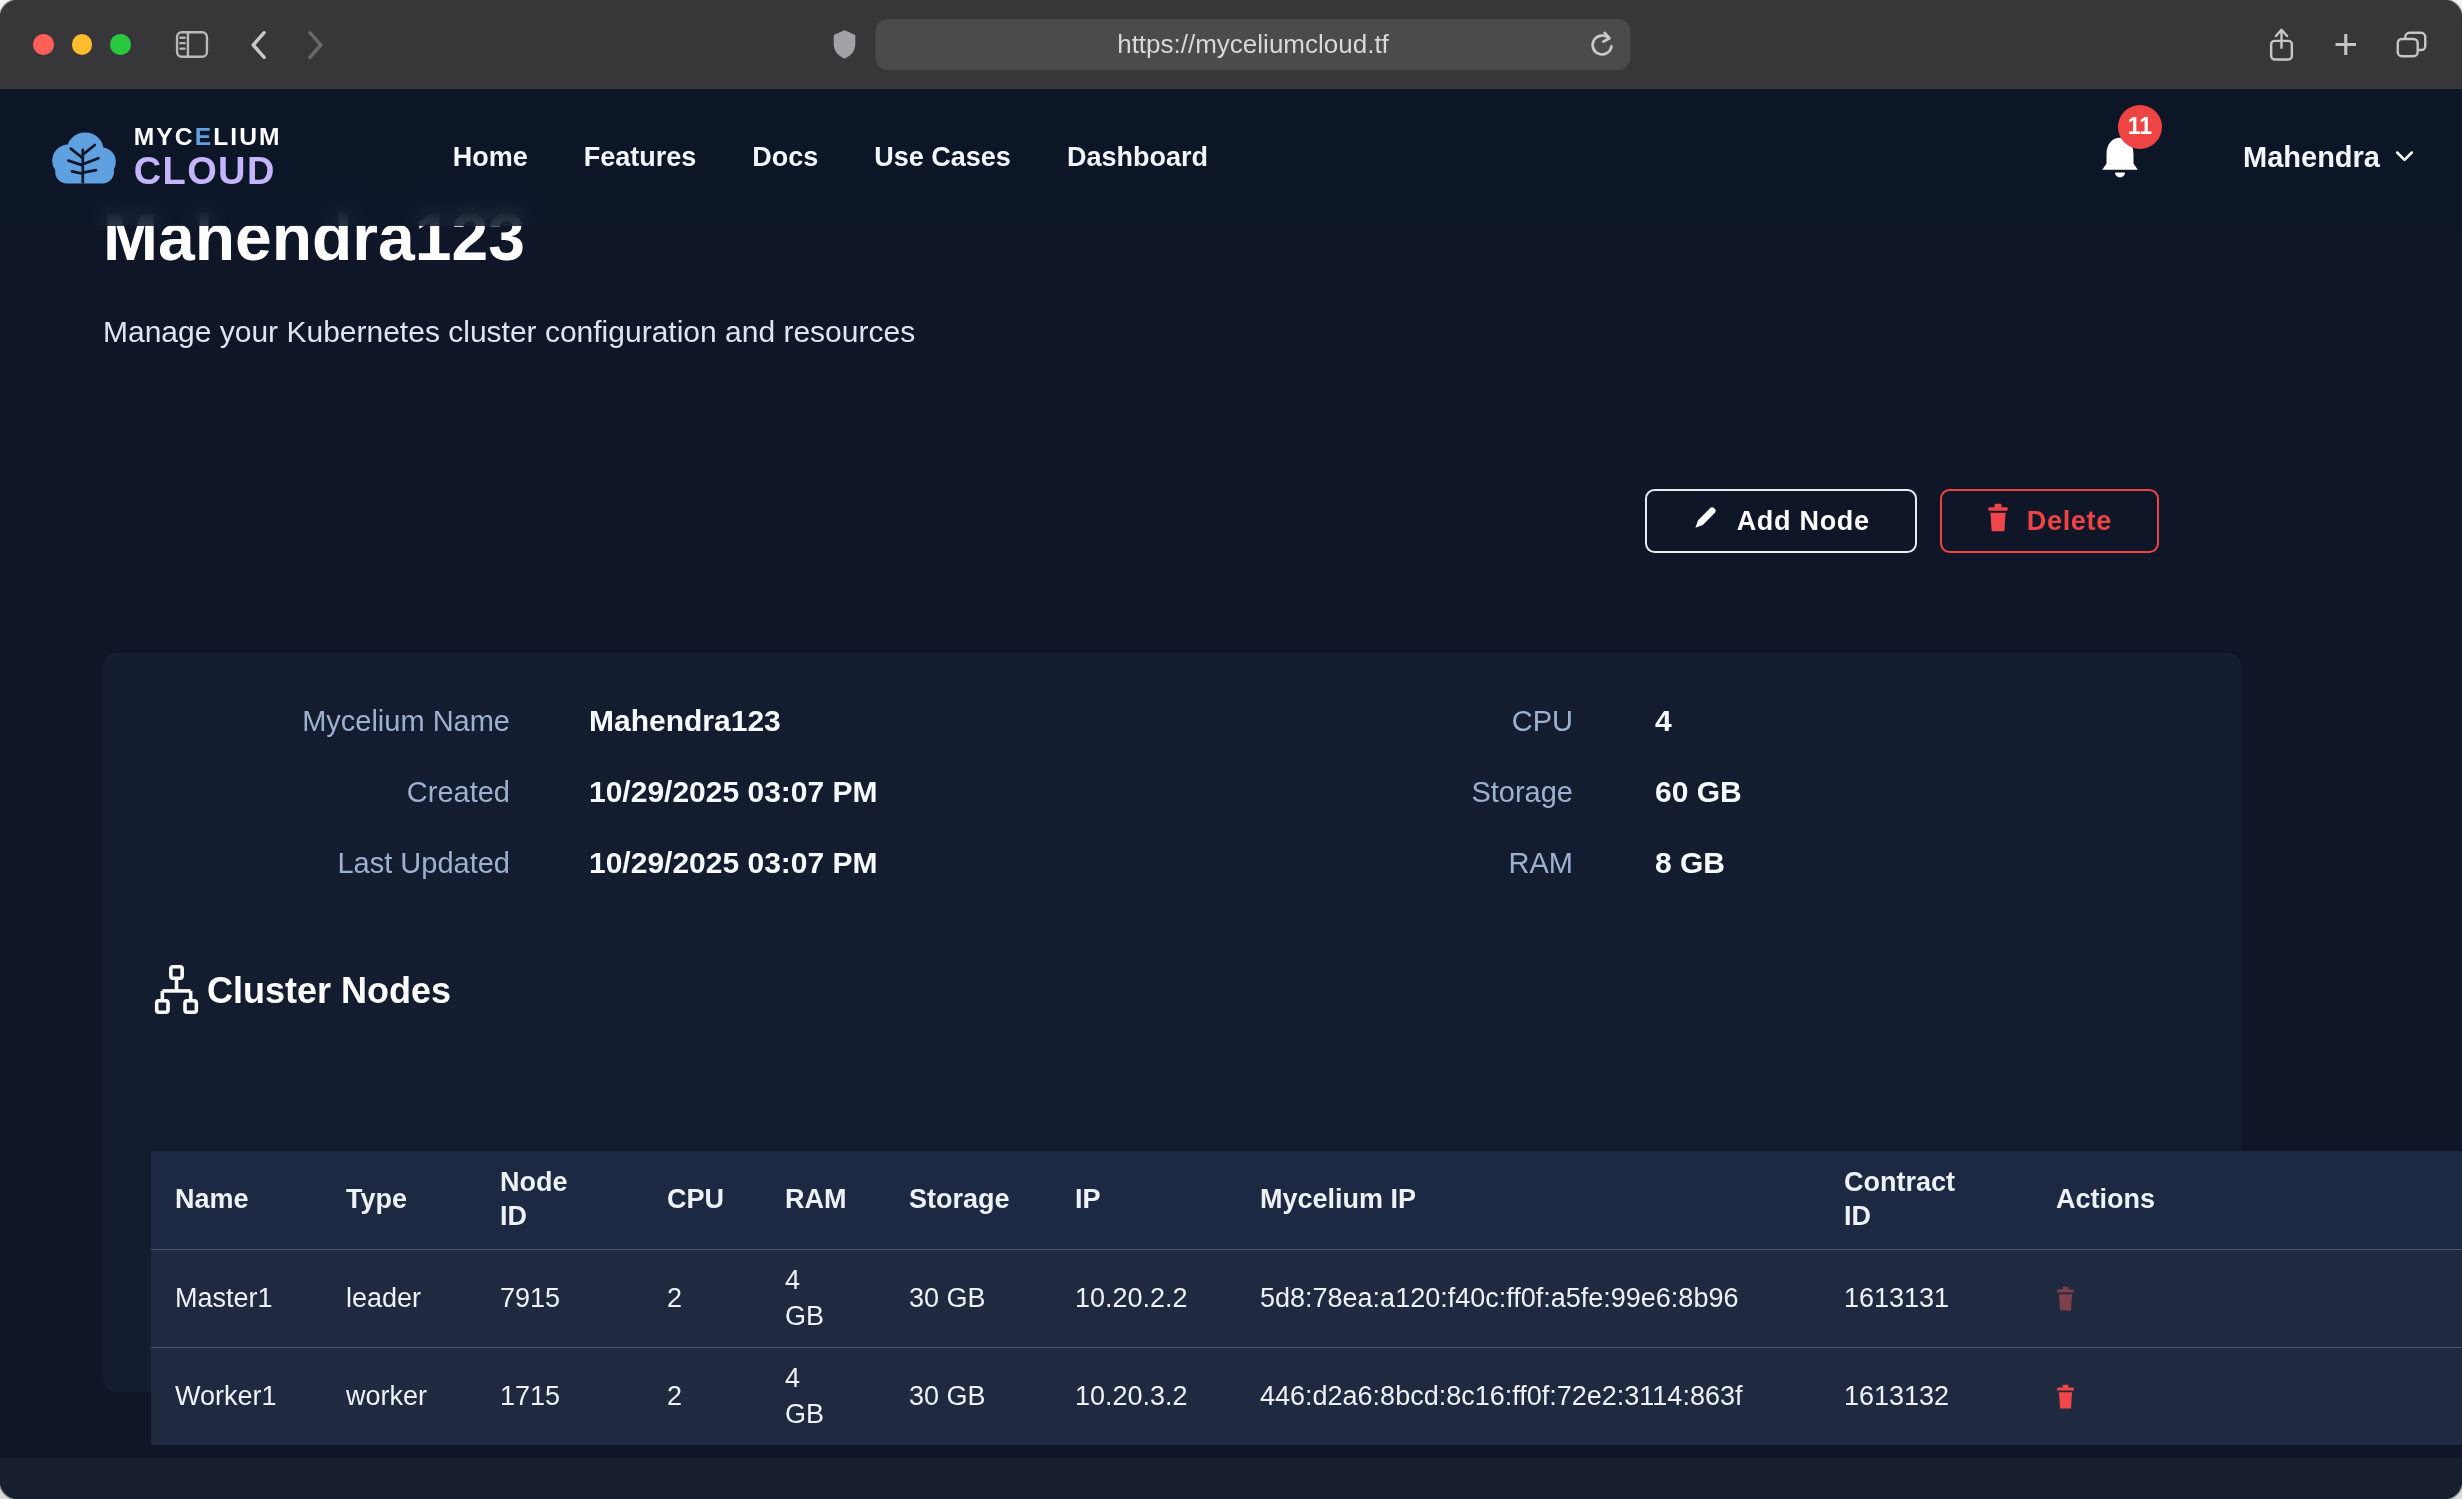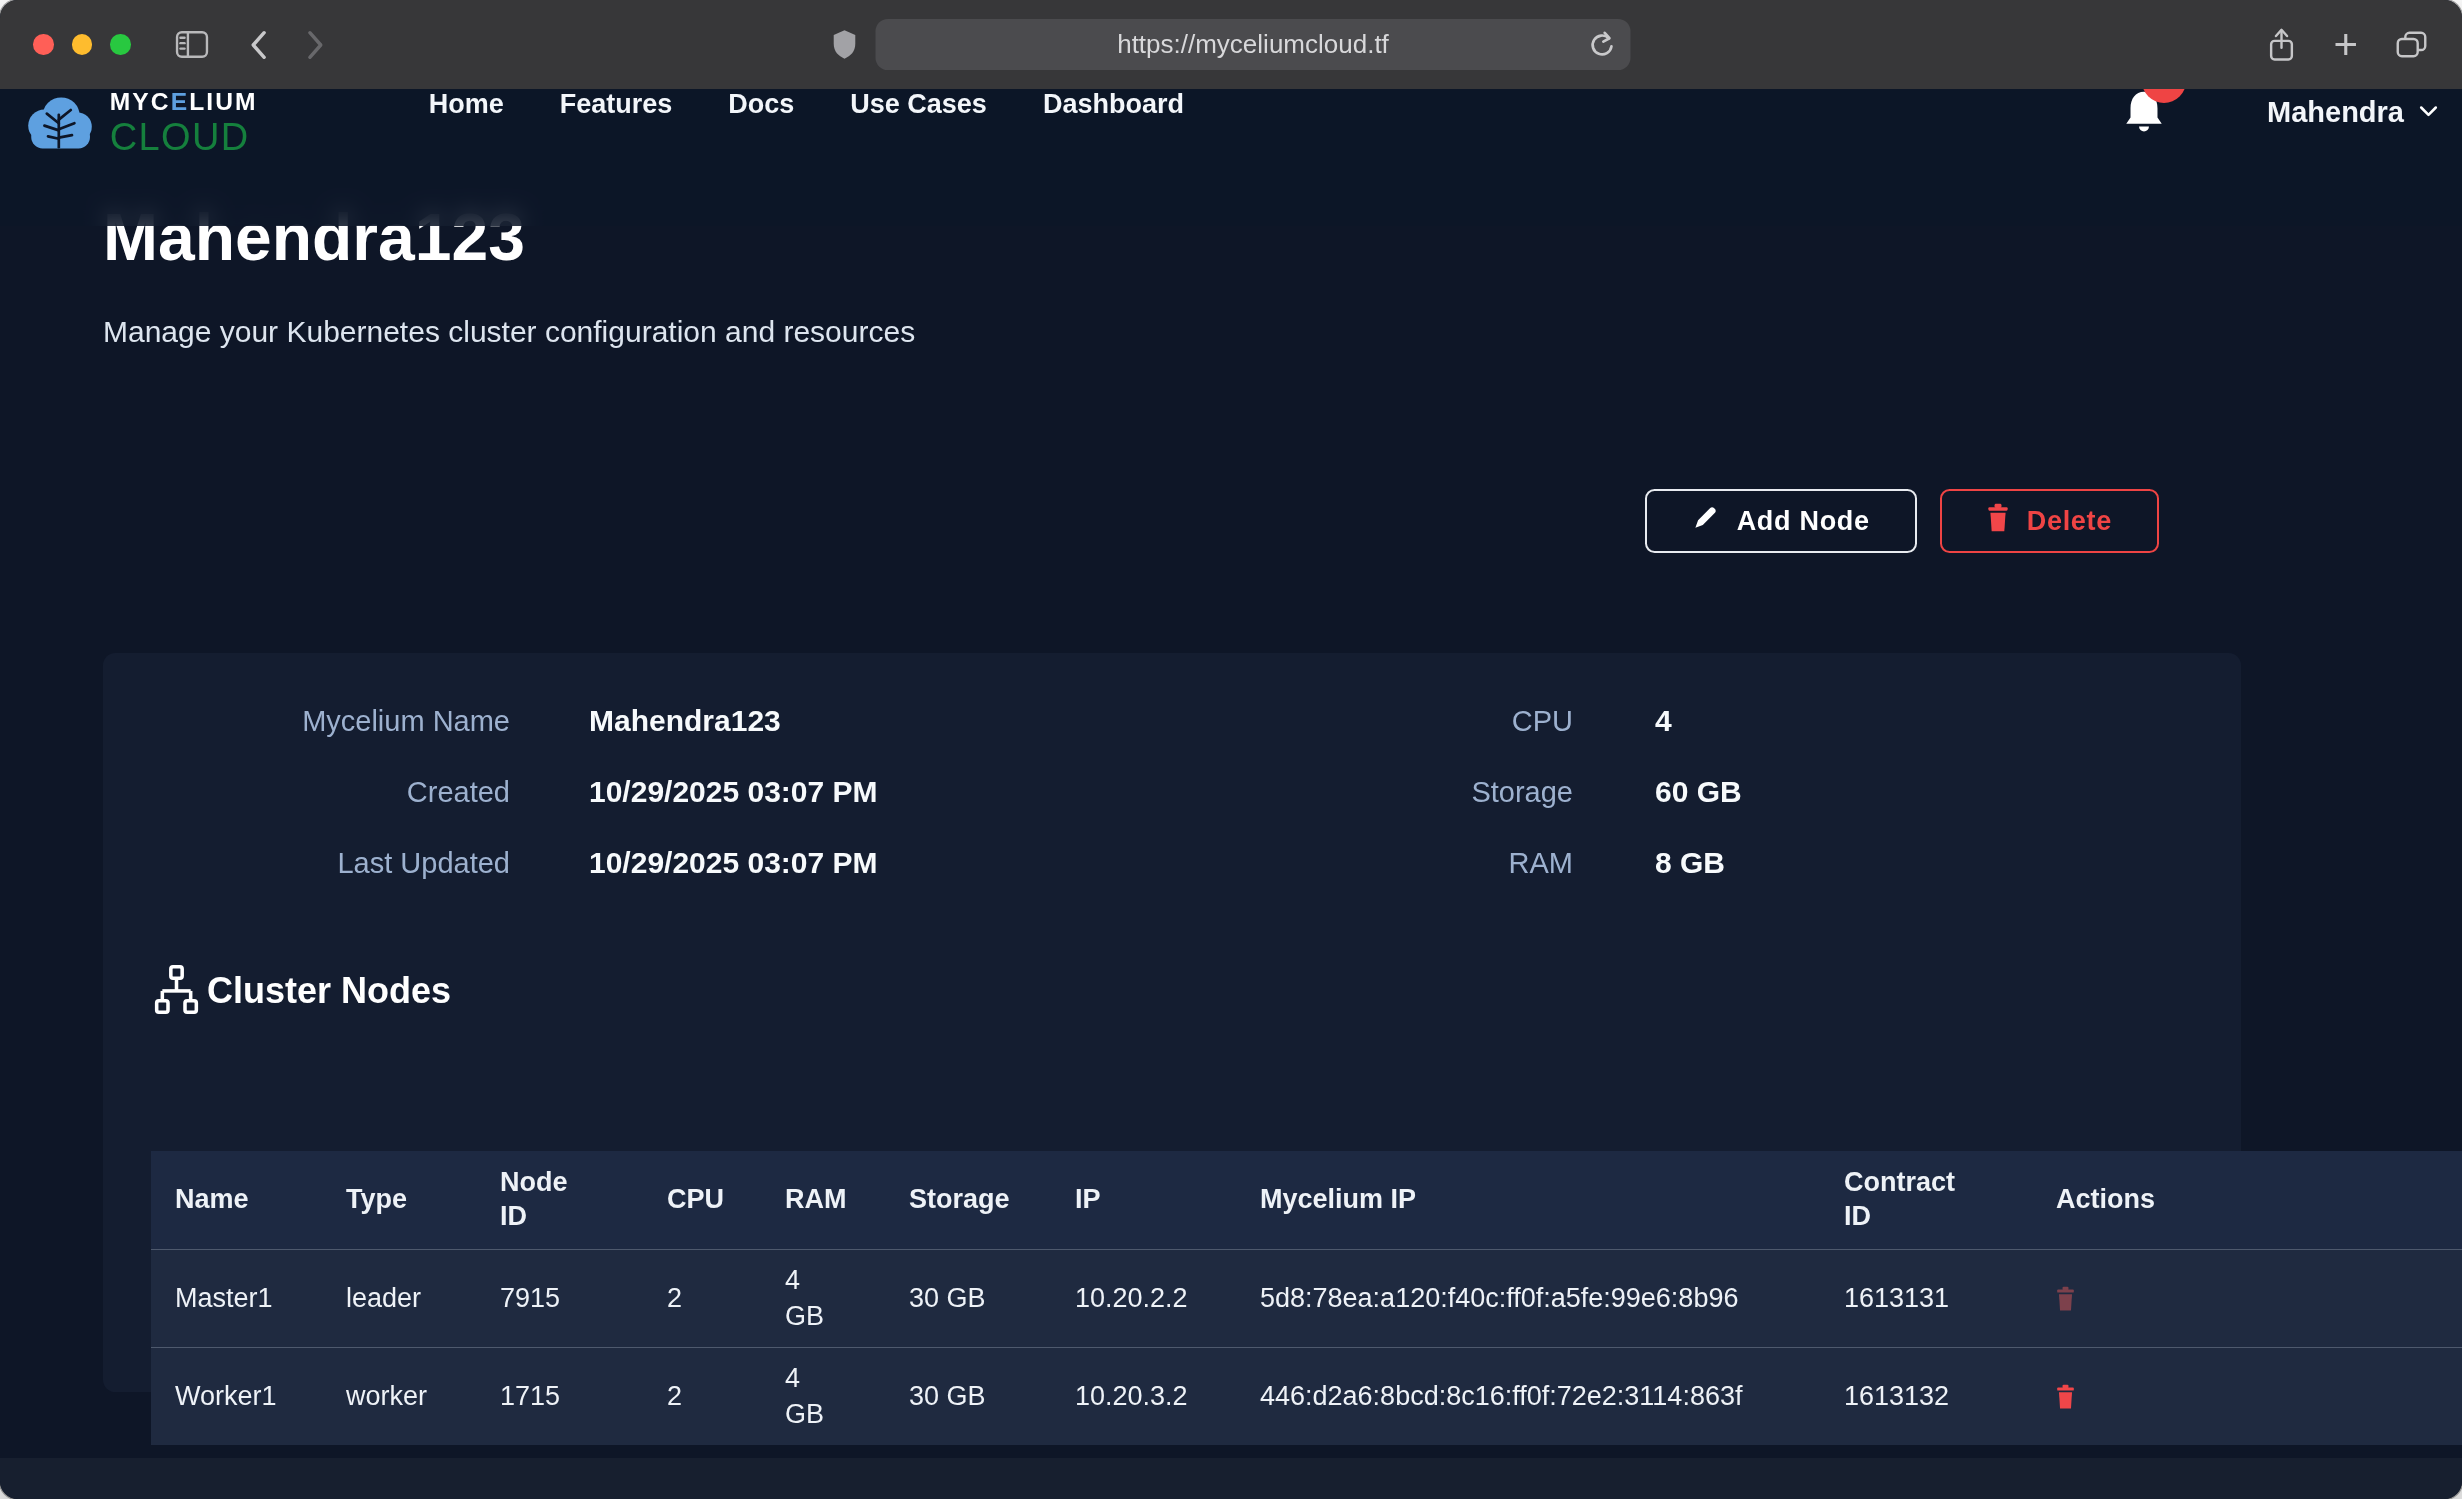--- a/index.html
+++ b/index.html
@@ -23,26 +23,26 @@
   .url-text{ font-size:26px; color:#d8d8da; }
   .reload{ position:absolute; right:15px; top:50%; transform:translateY(-50%); }
   .chrome-right{ position:absolute; right:34px; top:0; height:89px; display:flex; align-items:center; gap:37px; }
   .plus-glyph{ font-size:42px; color:#c6c6c8; line-height:1; font-weight:300; }
 
   
   .webpage{ position:relative; width:100%; height:1411px; background:#0e1627; overflow:hidden; }
 
   .site-nav{ position:absolute; left:0; right:0; top:0; height:137px; z-index:5;
              background:rgba(13,22,40,0.80); backdrop-filter:blur(11px); -webkit-backdrop-filter:blur(11px);
-             display:flex; align-items:flex-start; padding:0 24px; }
+             display:flex; align-items:center; padding:0 48px; }
   .logo{ display:flex; align-items:center; gap:13.7px; }
   .logo-text{ display:flex; flex-direction:column; line-height:1; }
   .logo-top{ font-size:24.6px; font-weight:800; letter-spacing:2.1px; color:#ffffff; }
   .logo-top .e-accent{ color:#5ea0e0; }
-  .logo-bottom{ font-size:38px; font-weight:400; letter-spacing:1.4px; color:#15803d; margin-top:2.7px; }
+  .logo-bottom{ font-size:38px; font-weight:700; letter-spacing:1.4px; color:#c4b5fd; margin-top:2.7px; }
   .nav-links{ display:flex; gap:56px; margin-left:171px; }
   .nav-link{ font-size:27px; font-weight:700; color:#f3f6fa; cursor:pointer; }
   .nav-right{ margin-left:auto; display:flex; align-items:center; }
   .bell-wrap{ position:relative; margin-right:103px; }
   .badge{ position:absolute; top:-30px; left:18px; min-width:44px; height:44px; padding:0 6.8px;
           background:#ef4444; border-radius:23px; display:flex; align-items:center; justify-content:center;
           color:#fff; font-size:23px; font-weight:700; }
   .user{ display:flex; align-items:center; gap:15px; }
   .user-name{ font-size:29px; font-weight:600; color:#f3f6fa; }
 

